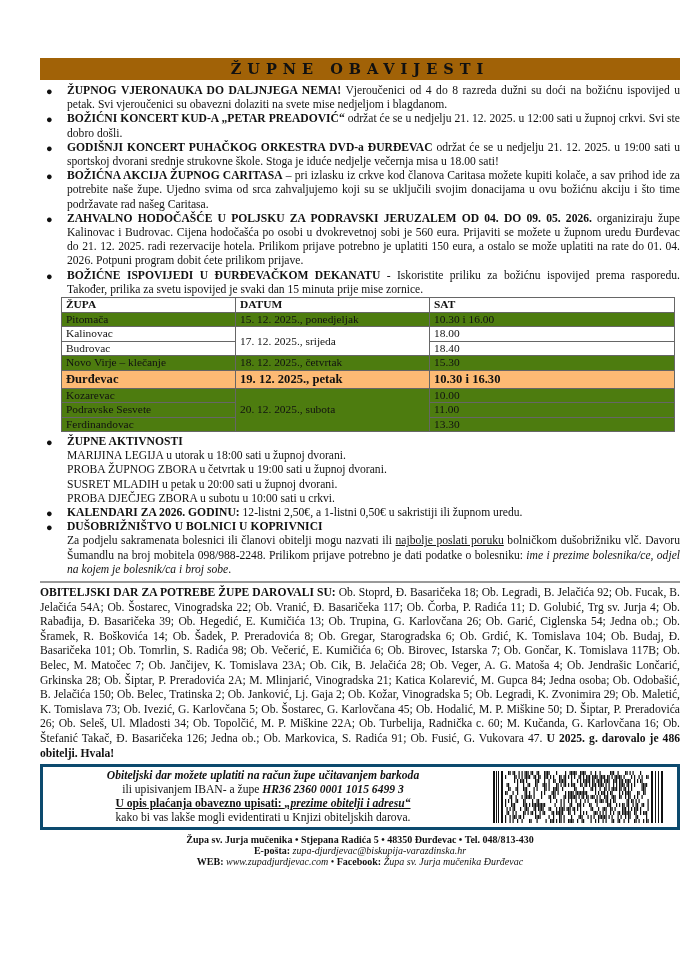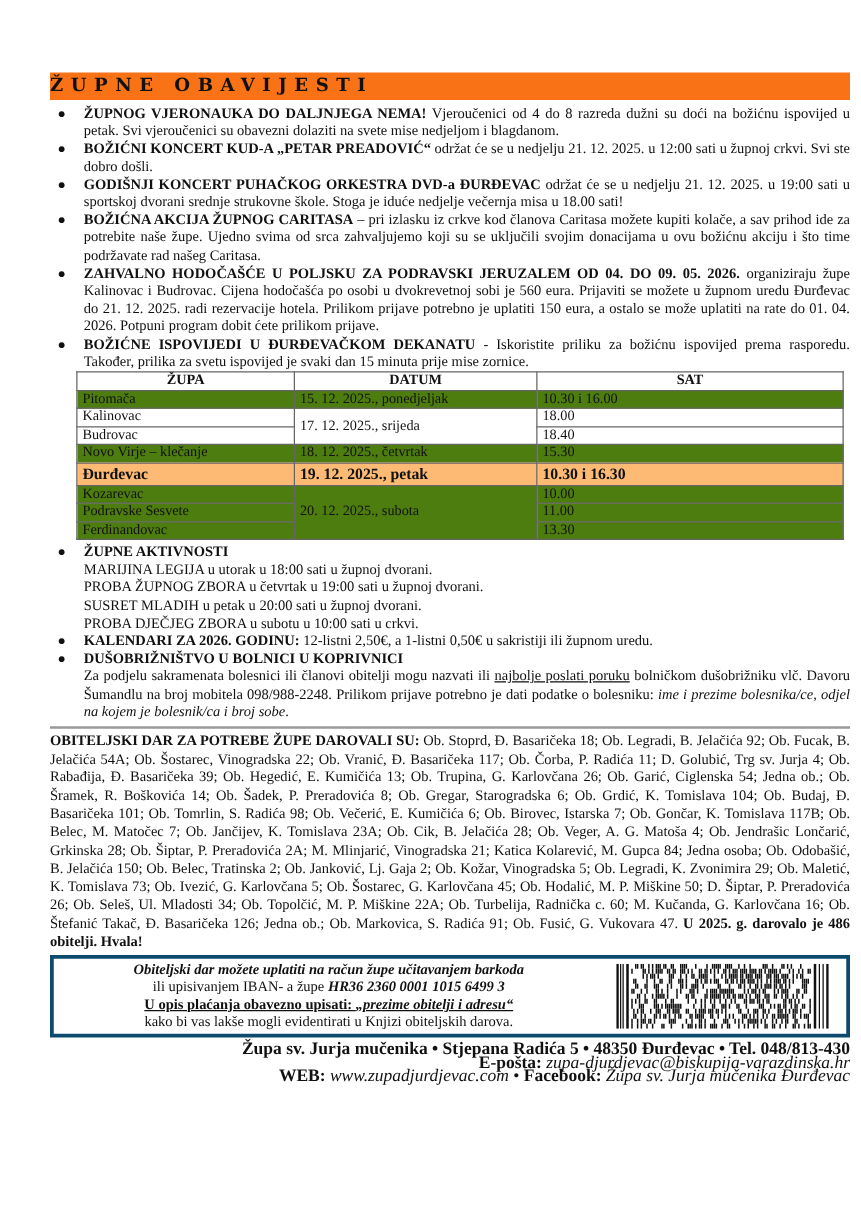--- a/index.html
+++ b/index.html
@@ -1,41 +1,41 @@
 <!DOCTYPE html>
 <html><head>
 <meta charset="utf-8">
 <style>
   html, body { margin: 0; padding: 0; background: #ffffff; }
   body { width: 689px; height: 974px; position: relative; overflow: hidden;
          font-family: "Liberation Serif", "DejaVu Serif", serif; color: #111; }
   .page { position: absolute; left: 40px; top: 58px; width: 640px; }
-  .title-bar { background: #f97316; height: 22px; text-align: left; }
+  .title-bar { background: #a16207; height: 22px; text-align: center; }
   .title { font-family: "DejaVu Serif", serif; font-weight: bold; font-size: 14.5px;
            letter-spacing: 6px; line-height: 22px; }
   ul.notices { list-style: none; margin: 4px 0 0 0; padding: 0; }
   ul.notices > li { position: relative; padding-left: 27px; font-size: 11.6px;
            line-height: 14.2px; text-align: justify; margin-bottom: 0; }
   ul.notices > li .bullet { position: absolute; left: 6px; top: 0; font-size: 11px; }
   b { font-weight: bold; }
   .act-line { display: block; }
   table.sched { border-collapse: collapse; width: 614px; margin: 0 0 3px 0; font-size: 11.4px; }
   table.sched td, table.sched th { border: 1px solid #666; padding: 0 4px; height: 13.5px; line-height: 13px; }
-  table.sched th { font-weight: bold; text-align: center; background: #fff; }
+  table.sched th { font-weight: bold; text-align: left; background: #fff; }
   table.sched td.c { text-align: left; }
   table.sched tr.shade td { background: #4d7c0f; }
   table.sched tr.strong td { font-weight: bold; font-size: 12.6px; height: 17px; background: #fdba74; }
   .divider { border-top: 2px solid #999; margin: 4px 0 3px 0; }
   .donors { font-size: 11.6px; line-height: 14.6px; text-align: justify; }
   .box { border: 3px solid #0c4a6e; margin-top: 3px; height: 60px; position: relative; }
   .box-text { position: absolute; left: 0; width: 440px; top: 2px; text-align: center; font-size: 11.6px; line-height: 14px; }
   .box-text .l1 { font-weight: bold; font-style: italic; }
   .box-text .l3 { font-weight: bold; text-decoration: underline; }
   .barcode { position: absolute; left: 450px; top: 4px; width: 170px; height: 52px; }
-  .footer { text-align: right; font-size: 14px; line-height: 11px; margin-top: 4px; font-family: Liberation Serif, serif; }
+  .footer { text-align: center; font-size: 10px; line-height: 11px; margin-top: 4px; font-family: Liberation Serif, serif; }
   .footer i { font-style: italic; }
   u { text-decoration: underline; }
 </style>
 </head>
 <body>
 
 <div class="page">
   <div class="title-bar">
     <span class="title">ŽUPNE OBAVIJESTI</span>
   </div>

